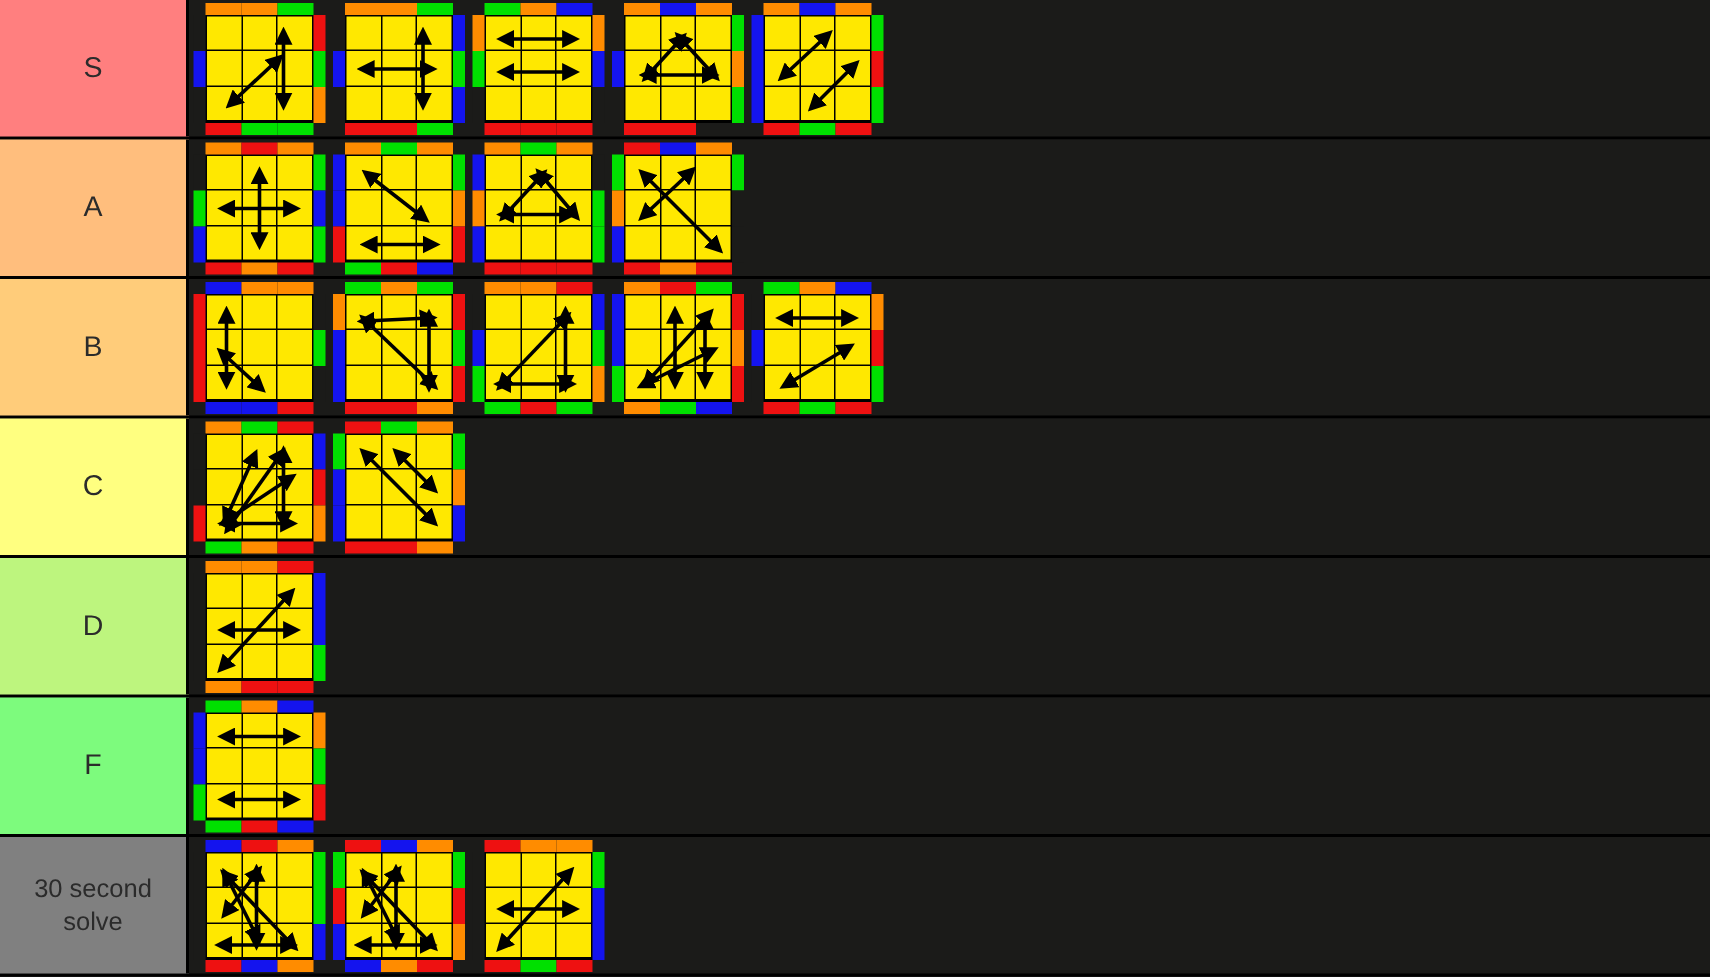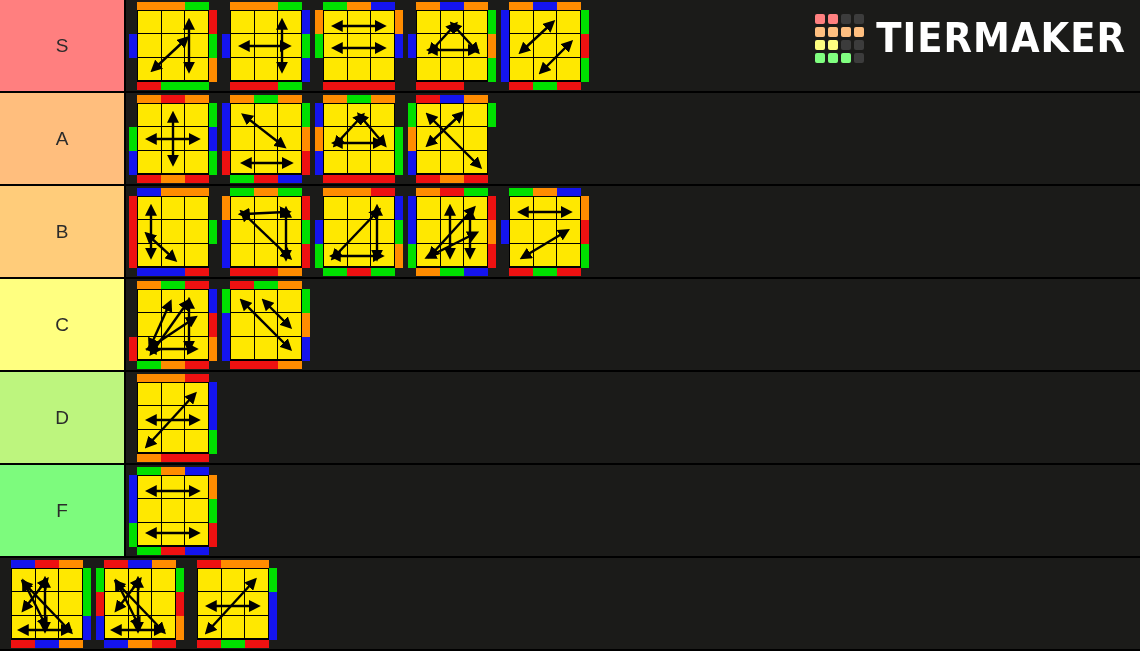--- a/index.html
+++ b/index.html
@@ -1059,20 +1059,21 @@
                 <marker id="ah-5-0-1e" markerWidth="5" markerHeight="5" refX="2.6" refY="2.5" orient="auto" markerUnits="strokeWidth">
                   <path d="M0,0 L5,2.5 L0,5 z" fill="#000000"></path>
                 </marker>
               </defs>
               <line x1="14" y1="58" x2="58" y2="58" stroke="#000000" stroke-width="2.4" marker-end="url(#ah-5-0-1e)" marker-start="url(#ah-5-0-1s)"></line>
             </svg>
           </div>
         </div>
       </div>
       <div class="tier-row" style="height: 93px;">
+        <div class="tier-label small" style="background: rgb(128, 128, 128);">30 second solve</div>
         <div class="tier-items">
           <div class="cube">
             <div class="cube-face">
               <div class="sticker" style="background: rgb(255, 232, 0);"></div>
               <div class="sticker" style="background: rgb(255, 232, 0);"></div>
               <div class="sticker" style="background: rgb(255, 232, 0);"></div>
               <div class="sticker" style="background: rgb(255, 232, 0);"></div>
               <div class="sticker" style="background: rgb(255, 232, 0);"></div>
               <div class="sticker" style="background: rgb(255, 232, 0);"></div>
               <div class="sticker" style="background: rgb(255, 232, 0);"></div>
@@ -1253,35 +1254,14 @@
                   <path d="M0,0 L5,2.5 L0,5 z" fill="#000000"></path>
                 </marker>
               </defs>
               <line x1="14" y1="38" x2="58" y2="38" stroke="#000000" stroke-width="2.4" marker-end="url(#ah-6-2-1e)" marker-start="url(#ah-6-2-1s)"></line>
             </svg>
           </div>
         </div>
       </div>
     </div>
 
-  <div class="tm-logo">
-    <div class="tm-grid" id="tm-grid">
-        <div class="tm-cell" style="background: rgb(255, 128, 128);"></div>
-        <div class="tm-cell" style="background: rgb(255, 128, 128);"></div>
-        <div class="tm-cell" style="background: rgb(60, 60, 60);"></div>
-        <div class="tm-cell" style="background: rgb(60, 60, 60);"></div>
-        <div class="tm-cell" style="background: rgb(255, 191, 128);"></div>
-        <div class="tm-cell" style="background: rgb(255, 191, 128);"></div>
-        <div class="tm-cell" style="background: rgb(255, 191, 128);"></div>
-        <div class="tm-cell" style="background: rgb(255, 191, 128);"></div>
-        <div class="tm-cell" style="background: rgb(255, 255, 128);"></div>
-        <div class="tm-cell" style="background: rgb(255, 255, 128);"></div>
-        <div class="tm-cell" style="background: rgb(60, 60, 60);"></div>
-        <div class="tm-cell" style="background: rgb(60, 60, 60);"></div>
-        <div class="tm-cell" style="background: rgb(128, 255, 128);"></div>
-        <div class="tm-cell" style="background: rgb(128, 255, 128);"></div>
-        <div class="tm-cell" style="background: rgb(128, 255, 128);"></div>
-        <div class="tm-cell" style="background: rgb(60, 60, 60);"></div>
-      </div>
-    <div class="tm-word">TIERMAKER</div>
-  </div>
 
 </div>
 
 </body></html>

